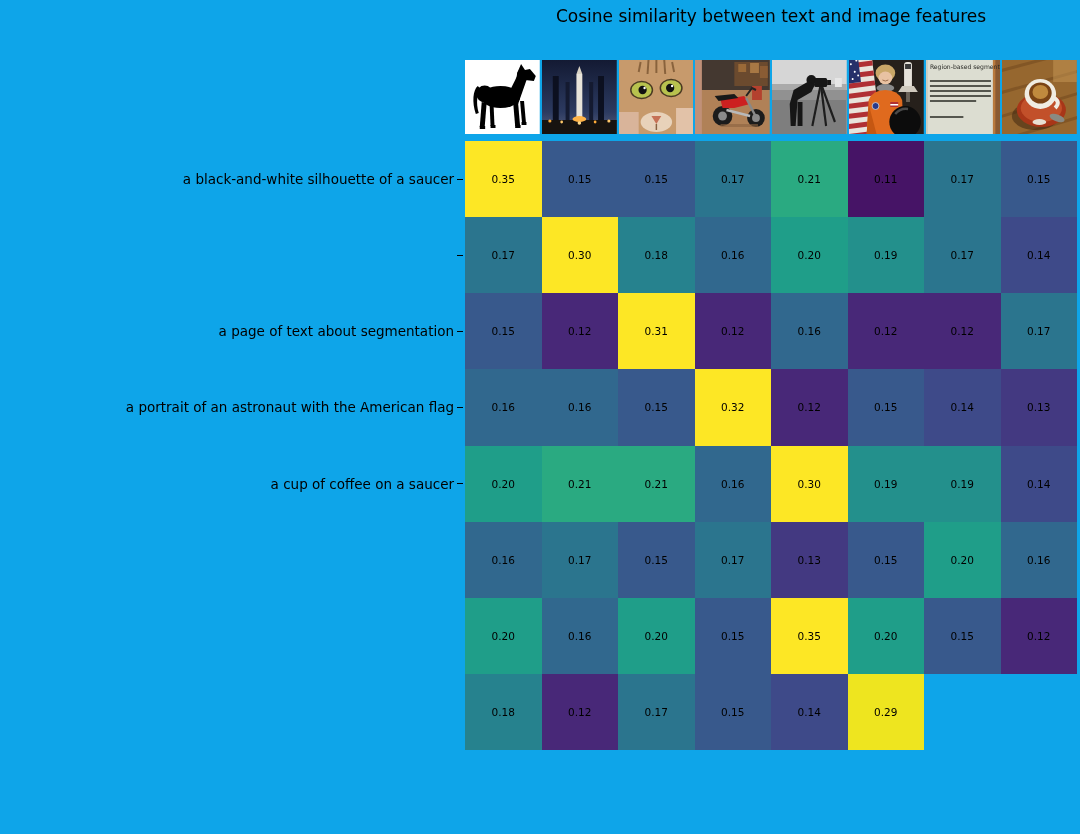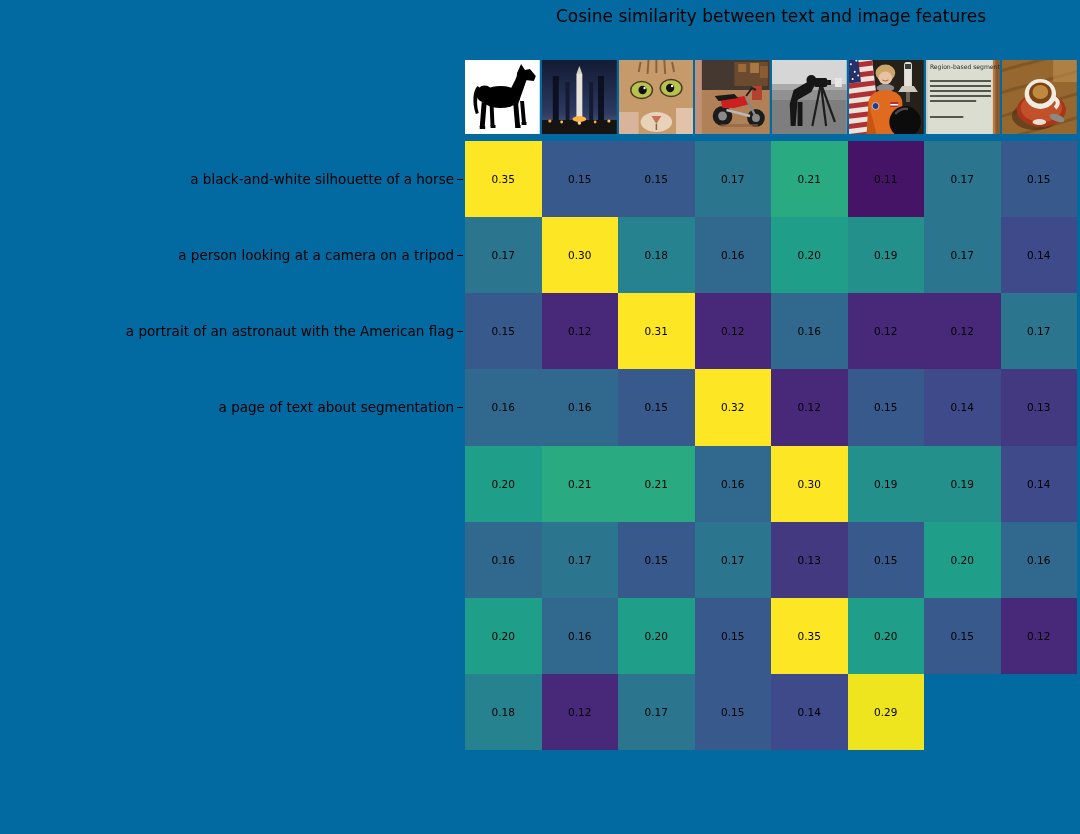--- a/index.html
+++ b/index.html
@@ -1,16 +1,16 @@
 <!DOCTYPE html>
 <html><head>
 <meta charset="utf-8">
 <style>
   html,body{margin:0;padding:0;background:#fff;}
-  #figure{position:relative;width:1080px;height:834px;background:#0369a1;overflow:hidden;
+  #figure{position:relative;width:1080px;height:834px;background:#0ea5e9;overflow:hidden;
           font-family:"DejaVu Sans","Liberation Sans",sans-serif;color:#000;}
   #title{position:absolute;left:465px;top:6px;width:612px;text-align:center;
          font-size:17px;color:#000;white-space:nowrap;}
   #thumbs{position:absolute;left:465px;top:60px;width:612px;height:74px;
           display:grid;grid-template-columns:repeat(8,1fr);column-gap:2px;}
   .thumb{width:100%;height:100%;overflow:hidden;}
   .thumb svg{display:block;width:100%;height:100%;}
   #row-labels{position:absolute;left:0;top:141px;width:463px;height:609px;
               display:grid;grid-template-rows:repeat(8,1fr);}
   .rlab{display:flex;align-items:center;justify-content:flex-end;}
@@ -230,33 +230,36 @@
         <ellipse cx="39" cy="33" rx="11.5" ry="10.5" fill="#7a4416"></ellipse>
         <ellipse cx="39" cy="32" rx="8" ry="7" fill="#c08a3e"></ellipse>
         <path d="M53,38 Q60,42 54,48" stroke="#f0ece2" stroke-width="4" fill="none"></path>
         <ellipse cx="38" cy="62" rx="7" ry="3" fill="#e8e0d2"></ellipse>
       </svg>
     </div>
   </div>
 
   <div id="row-labels">
       <div class="rlab">
-        <span class="txt">a black-and-white silhouette of a horse</span>
+        <span class="txt">a black-and-white silhouette of a saucer</span>
         <span class="tick"></span>
       </div>
       <div class="rlab">
-        <span class="txt">a person looking at a camera on a tripod</span>
+        <span class="tick"></span>
+      </div>
+      <div class="rlab">
+        <span class="txt">a page of text about segmentation</span>
         <span class="tick"></span>
       </div>
       <div class="rlab">
         <span class="txt">a portrait of an astronaut with the American flag</span>
         <span class="tick"></span>
       </div>
       <div class="rlab">
-        <span class="txt">a page of text about segmentation</span>
+        <span class="txt">a cup of coffee on a saucer</span>
         <span class="tick"></span>
       </div>
     </div>
 
   <div id="heatmap">
       <div class="cell" title="a black-and-white silhouette of a horse × black horse silhouette" style="background: rgb(253, 231, 37);">
         <span style="color: rgb(0, 0, 0);">0.35</span>
       </div>
       <div class="cell" title="a black-and-white silhouette of a horse × rocket on launchpad at night" style="background: rgb(56, 89, 140);">
         <span style="color: rgb(0, 0, 0);">0.15</span>

